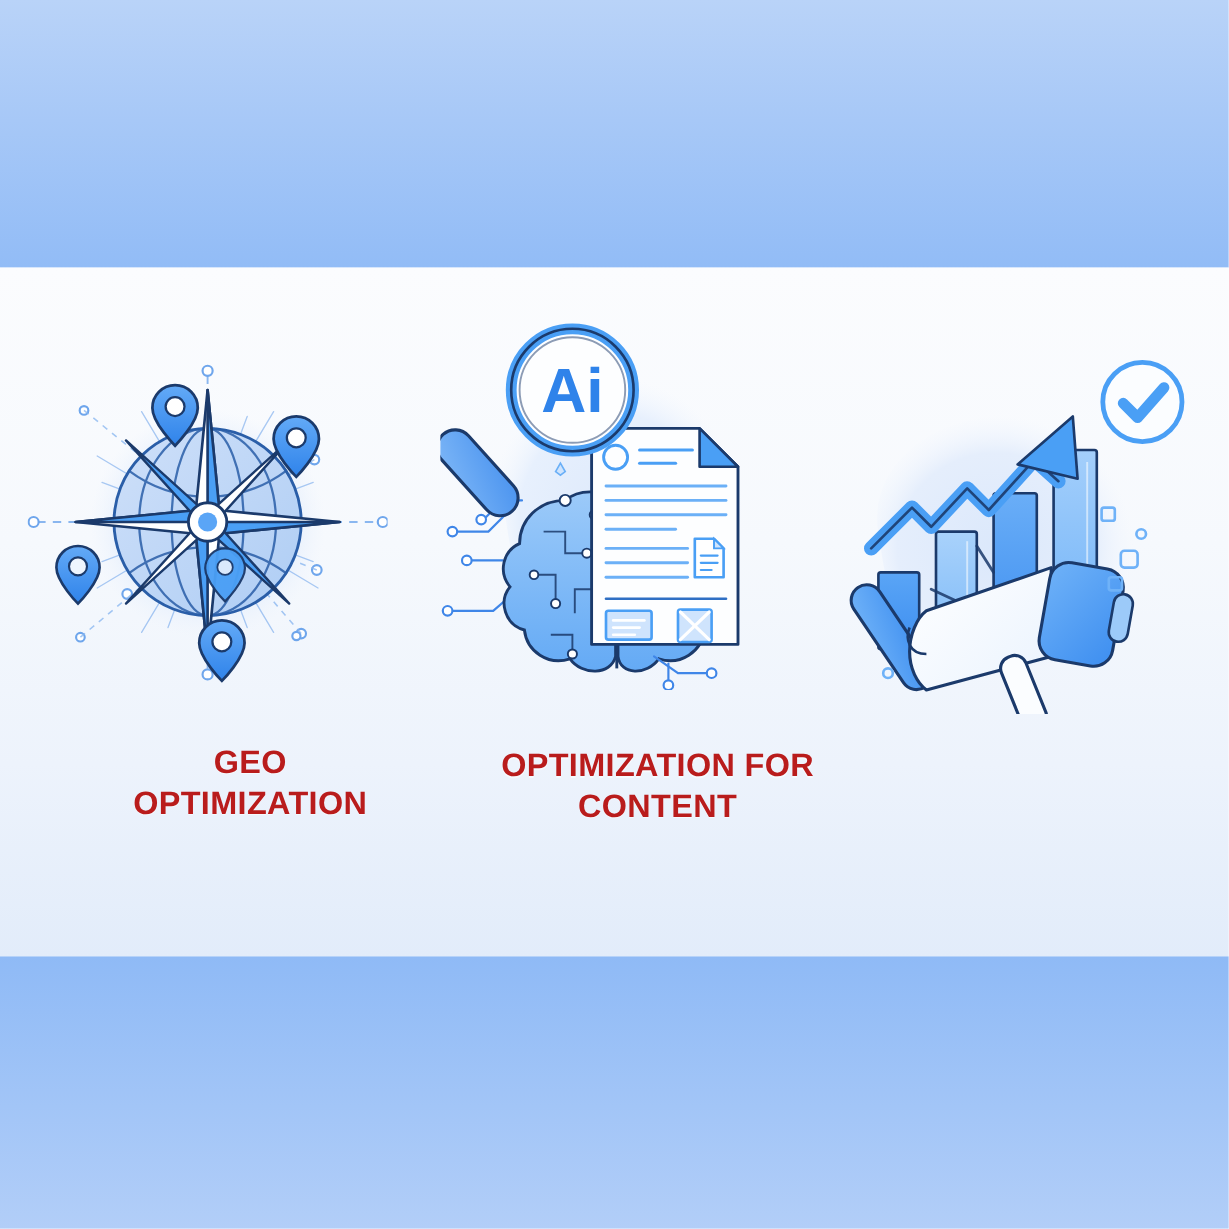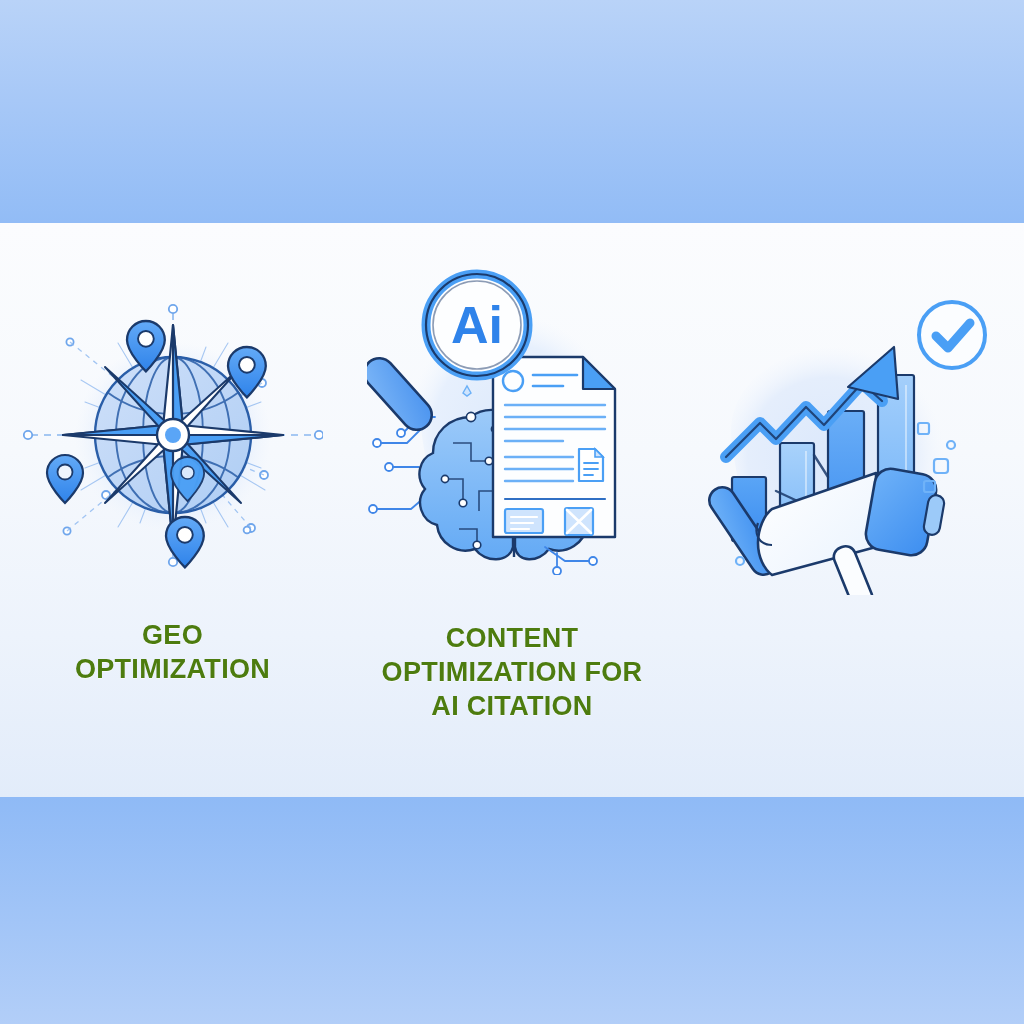--- a/index.html
+++ b/index.html
@@ -32,26 +32,27 @@
   #col-3{left:679px;width:345px;}
 
   .art{position:absolute;left:50%;transform:translateX(-50%);}
   #art-1{top:62px;width:300px;height:300px;}
   #art-2{top:42px;width:290px;height:310px;}
   #art-3{top:72px;width:300px;height:300px;}
 
   .caption{
     position:absolute;left:0;width:100%;
     text-align:center;
-    color:#4d7c0f;
+    color:#b91c1c;
     font-weight:bold;
     font-size:27px;
     line-height:1.26;
     letter-spacing:.3px;
     text-shadow:0 1px 0 rgba(255,255,255,.55);
+    padding-left:36px;
   }
   #cap-1{top:395px;}
   #cap-2{top:398px;}
   .caption .ln{display:block;white-space:nowrap;}
 </style>
 </head>
 <body>
 
 <div id="stage">
 
@@ -334,23 +335,22 @@
         <g>
           <circle cx="110" cy="60" r="51" fill="#fdfeff" stroke="#4a9ff5" stroke-width="9"></circle>
           <circle cx="110" cy="60" r="51" fill="none" stroke="#1b3a6b" stroke-width="2.2"></circle>
           <circle cx="110" cy="60" r="44" fill="none" stroke="#1b3a6b" stroke-width="1.6" opacity=".5"></circle>
           <text x="110" y="78" text-anchor="middle" font-family="Liberation Sans, sans-serif" font-size="52" font-weight="bold" fill="#2f83ea">Ai</text>
         </g>
       </svg>
     </div>
 
     <div class="caption" id="cap-2">
+      <span class="ln">OPTIMIZATION FOR</span>
       <span class="ln">CONTENT</span>
-      <span class="ln">OPTIMIZATION FOR</span>
-      <span class="ln">AI CITATION</span>
     </div>
   </div>
 
   <div class="col" id="col-3">
 
     <div class="art" id="art-3">
       <svg viewBox="0 0 300 300" width="300" height="300">
         <defs>
           <radialGradient id="g3halo" cx="45%" cy="52%" r="52%">
             <stop offset="0%" stop-color="#dbe8fb"></stop>

